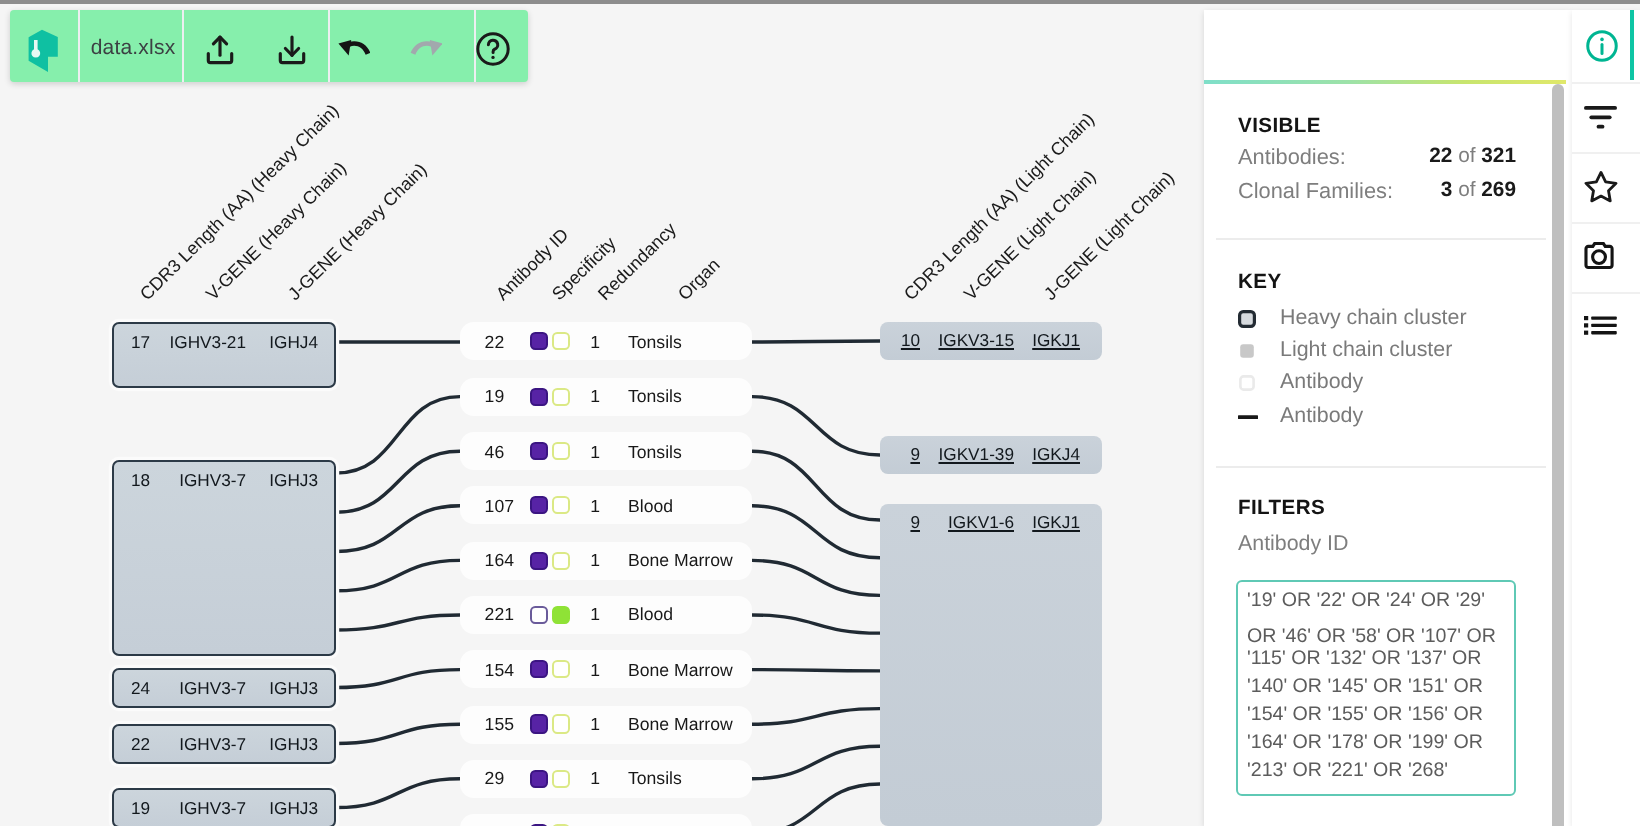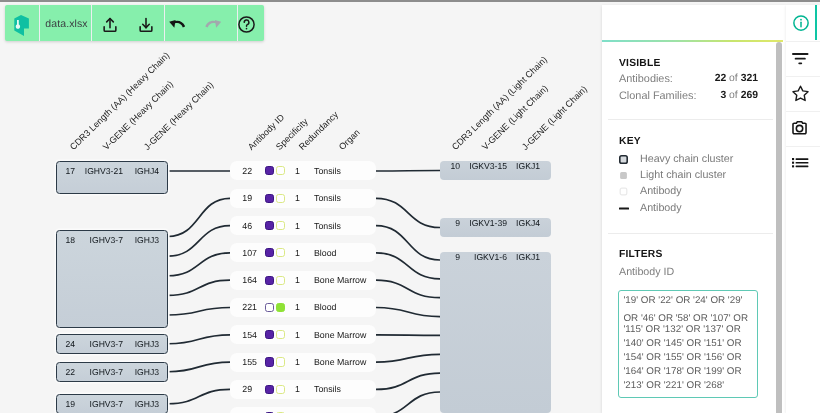--- a/index.html
+++ b/index.html
@@ -27,21 +27,21 @@
 
   .cbox{position:absolute;box-sizing:border-box;border-radius:3.5px;
     background:linear-gradient(180deg,#ccd5dc 0%,#c5ced7 100%);border:1.5px solid #2c3a47;display:flex;align-items:flex-start;
     box-shadow:0 0 0 1.6px #fbfbfb;}
   .cbox .cin{display:flex;width:100%;height:18px;align-items:center;font-size:8.6px;color:#12181d;}
   .cbox .c1{width:18px;text-align:right;}
   .cbox .c2{width:48px;text-align:right;}
   .cbox .c3{width:36px;text-align:right;}
 
   .lbox{position:absolute;box-sizing:border-box;border-radius:4px;background:linear-gradient(180deg,#cad2da 0%,#c3ccd5 100%);}
-  .lbox .cin{display:flex;width:100%;height:18px;align-items:flex-start;font-size:8.6px;color:#12181d;}
+  .lbox .cin{display:flex;width:100%;height:18px;align-items:center;font-size:8.6px;color:#12181d;text-decoration:underline;}
   .lbox .c1{width:20px;text-align:right;}
   .lbox .c2{width:47px;text-align:right;}
   .lbox .c3{width:33px;text-align:right;}
 
   .row{position:absolute;left:230px;width:146px;height:19px;background:#fdfdfd;border-radius:7px;
     display:flex;align-items:center;font-size:8.8px;color:#181818;white-space:nowrap;}
   .row .r-id{width:27px;text-align:left;padding-left:12.3px;box-sizing:border-box;}
   .row .r-spec{width:30px;display:flex;gap:1.7px;padding-left:8px;}
   .row .r-red{width:5px;text-align:right;}
   .row .r-org{flex:1;padding-left:14px;}

